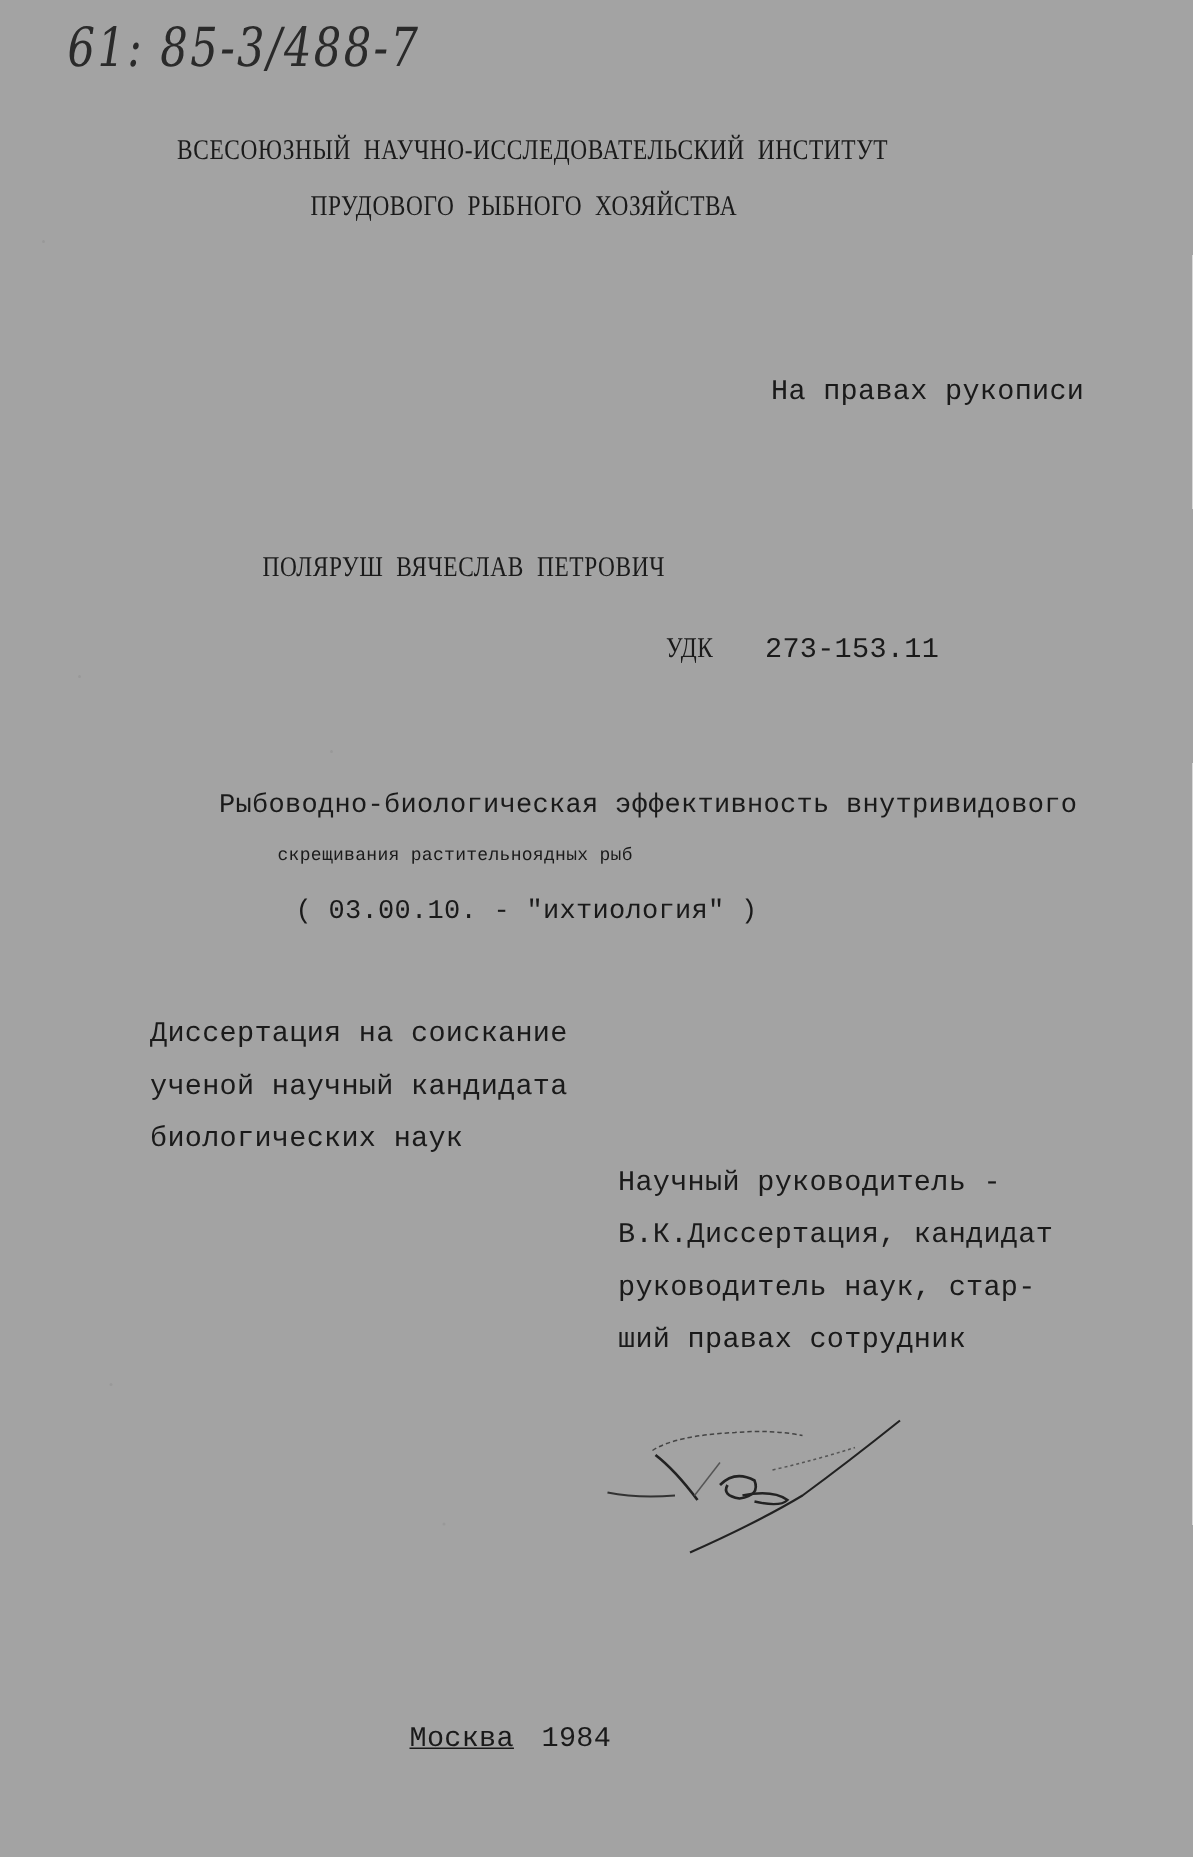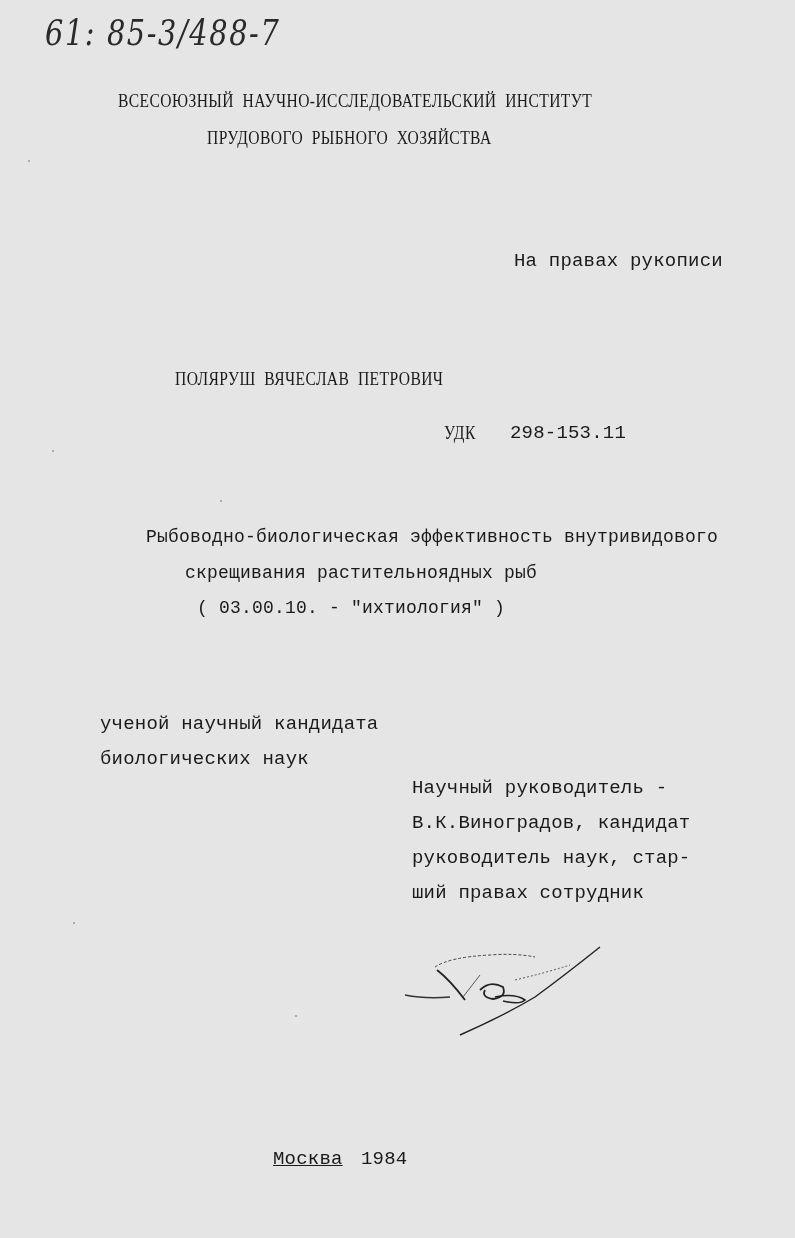--- a/index.html
+++ b/index.html
@@ -1,17 +1,17 @@
 <!DOCTYPE html>
 <html><head>
   <meta charset="utf-8">
   <style>
     html, body { margin: 0; padding: 0; background: #ffffff; }
     body { width: 795px; height: 1238px; position: relative; overflow: hidden; }
-    .page { position: absolute; left: 0; top: 0; width: 795px; height: 1238px; background: #e5e5e5; color: #1a1a1a; font-family: "Liberation Mono", "DejaVu Sans Mono", monospace; }
+    .page { position: absolute; left: 0; top: 0; width: 795px; height: 1238px; background: #a3a3a3; color: #1a1a1a; font-family: "Liberation Mono", "DejaVu Sans Mono", monospace; }
     .t { position: absolute; white-space: pre; font-size: 19px; letter-spacing: 0.2px; }
     .caps { font-family: "Liberation Serif", "DejaVu Serif", serif; font-size: 19px; letter-spacing: 0.5px; transform: scaleX(0.82); transform-origin: left center; }
     .hand { font-family: "DejaVu Serif", serif; font-style: italic; font-size: 36px; color: #2a2a2a; letter-spacing: 2px; transform: scaleX(0.8); transform-origin: left center; }
     .mono { font-family: "Liberation Mono", "DejaVu Sans Mono", monospace; font-size: 19px; }
     svg.sig { position: absolute; left: 395px; top: 935px; }
     .dot { position: absolute; width: 2px; height: 2px; background: #999; border-radius: 1px; }
   </style>
 </head>
 <body>
 
@@ -20,31 +20,32 @@
   <div class="t hand" style="left:45px; top:12px;">61: 85-3/488-7</div>
 
   <div class="t caps" style="left:118px; top:90px;">ВСЕСОЮЗНЫЙ  НАУЧНО-ИССЛЕДОВАТЕЛЬСКИЙ  ИНСТИТУТ</div>
   <div class="t caps" style="left:207px; top:127px;">ПРУДОВОГО  РЫБНОГО  ХОЗЯЙСТВА</div>
 
   <div class="t mono" style="left:478px; top:250px;margin-left:36px;">На правах рукописи</div>
 
   <div class="t caps" style="left:175px; top:368px;">ПОЛЯРУШ  ВЯЧЕСЛАВ  ПЕТРОВИЧ</div>
 
   <div class="t caps" style="left:444px; top:422px;">УДК</div>
-  <div class="t mono" style="left:510px; top:422px;">298-153.11</div>
+  <div class="t mono" style="left:510px; top:422px;">273-153.11</div>
 
   <div class="t mono" style="left:98px; top:527px; font-size:18px;margin-left:48px;">Рыбоводно-биологическая эффективность внутривидового</div>
-  <div class="t mono" style="left:185px; top:563px; font-size:18px;">скрещивания растительноядных рыб</div>
+  <div class="t mono" style="left:185px; top:563px; font-size:12px;">скрещивания растительноядных рыб</div>
   <div class="t mono" style="left:197px; top:598px; font-size:18px;">( 03.00.10. - "ихтиология" )</div>
 
+  <div class="t mono" style="left:100px; top:678px;">Диссертация на соискание</div>
   <div class="t mono" style="left:100px; top:713px;">ученой научный кандидата</div>
   <div class="t mono" style="left:100px; top:748px;">биологических наук</div>
 
   <div class="t mono" style="left:412px; top:777px;">Научный руководитель -</div>
-  <div class="t mono" style="left:412px; top:812px;">В.К.Виноградов, кандидат</div>
+  <div class="t mono" style="left:412px; top:812px;">В.К.Диссертация, кандидат</div>
   <div class="t mono" style="left:412px; top:847px;">руководитель наук, стар-</div>
   <div class="t mono" style="left:412px; top:882px;">ший правах сотрудник</div>
 
   <svg class="sig" width="220" height="110" viewBox="0 0 220 110">
     <path d="M10 60 Q 30 64 55 62" stroke="#333" stroke-width="1.5" fill="none"></path>
     <path d="M40 32 Q 55 22 95 20 Q 120 18 140 22" stroke="#444" stroke-width="1" fill="none" stroke-dasharray="3,2"></path>
     <path d="M42 35 Q 55 45 70 65" stroke="#222" stroke-width="1.8" fill="none"></path>
     <path d="M68 62 L 85 40" stroke="#555" stroke-width="1" fill="none"></path>
     <path d="M85 55 Q 95 45 108 52 Q 112 62 98 64 Q 86 62 90 55" stroke="#222" stroke-width="1.8" fill="none"></path>
     <path d="M100 62 Q 120 58 130 65 Q 125 70 108 66" stroke="#222" stroke-width="1.6" fill="none"></path>

